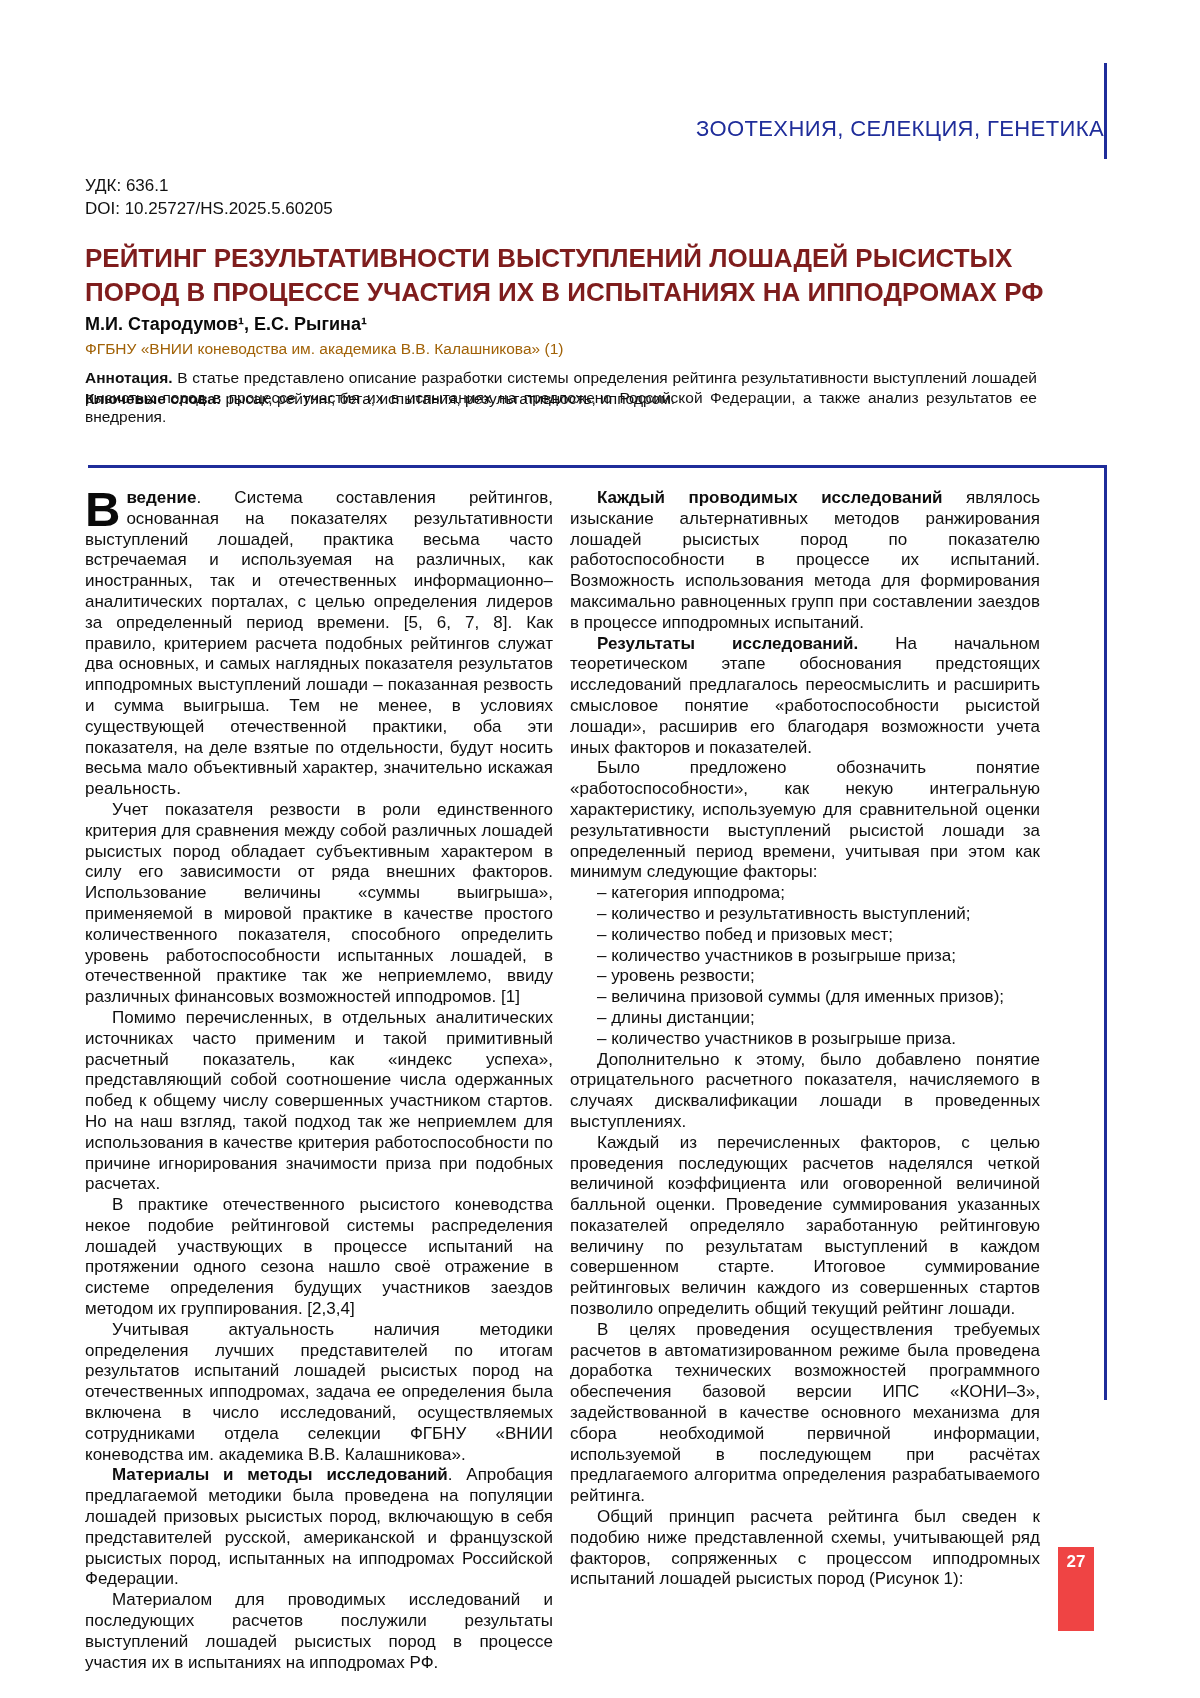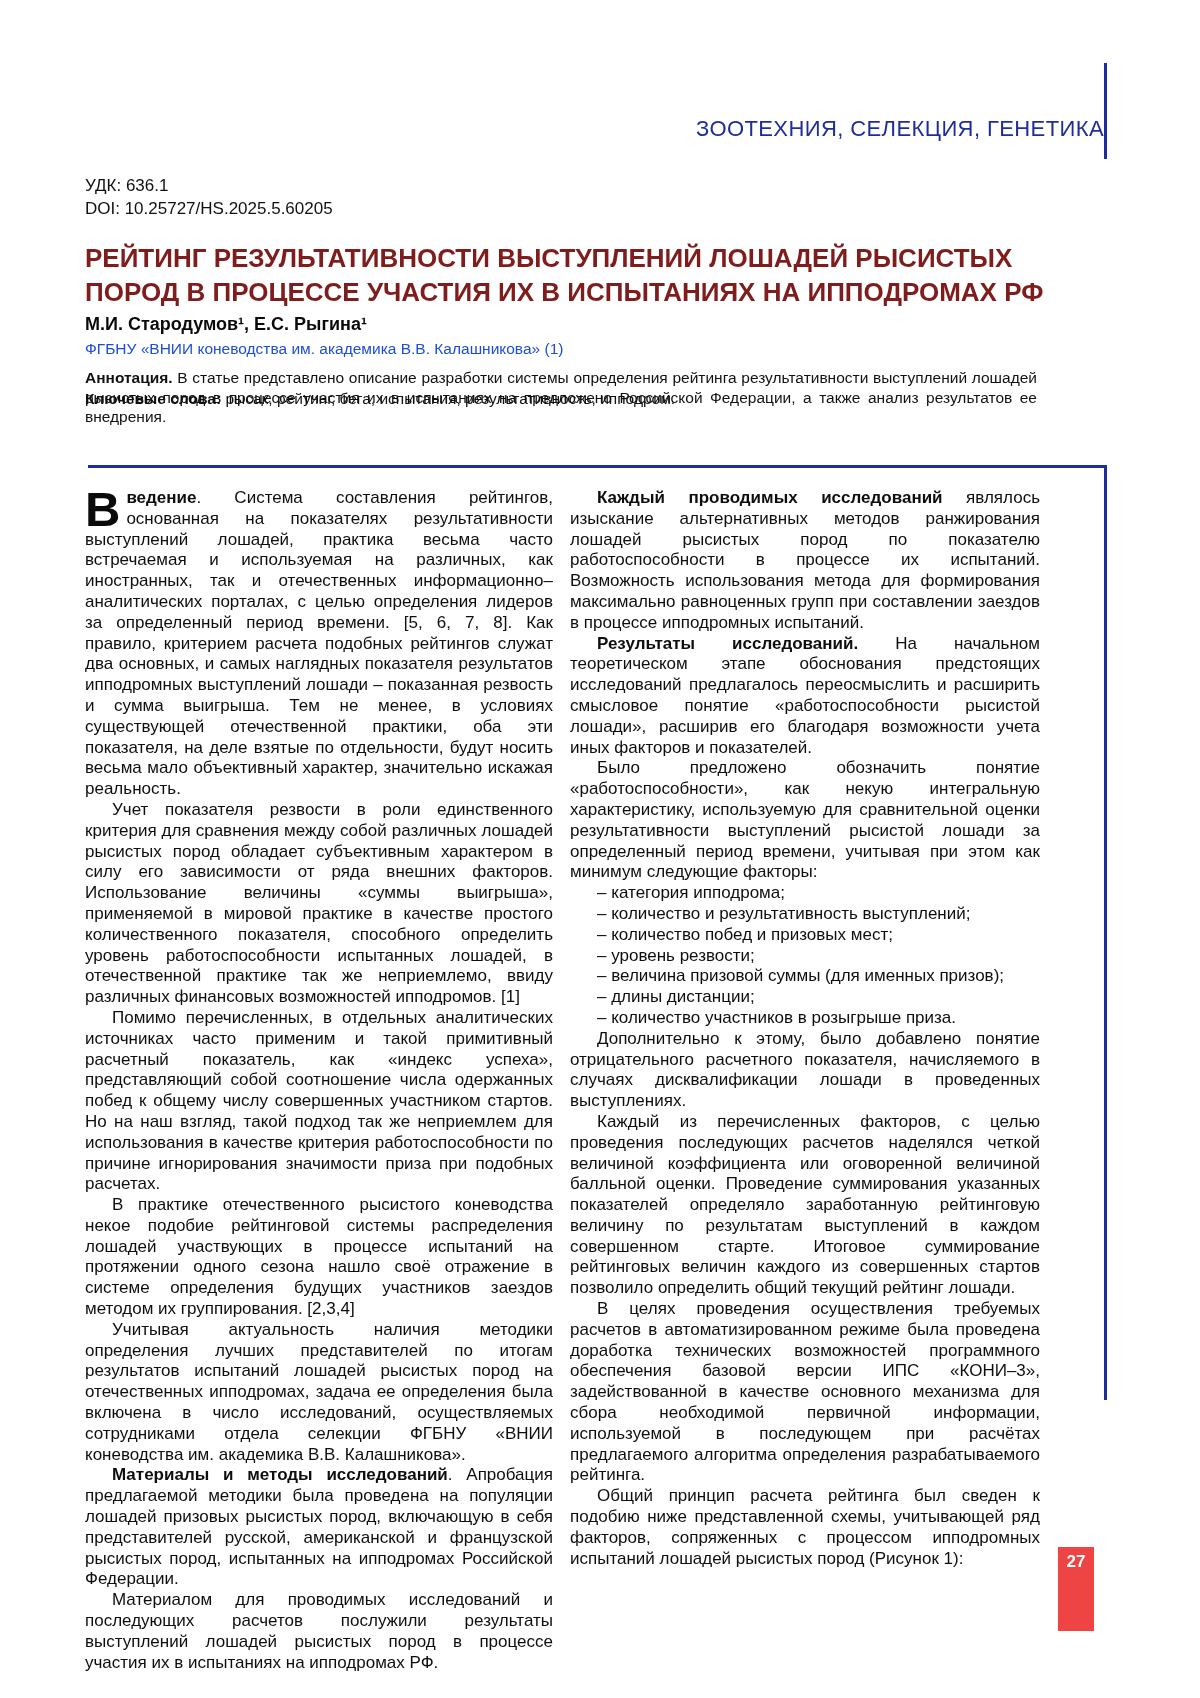--- a/index.html
+++ b/index.html
@@ -17,21 +17,21 @@
     position:absolute; left:1104px; top:63px; width:3px; height:96px; background:#1f2d9a;
   }
   
   .meta { position:absolute; left:85px; top:174px; font-size:17px; line-height:23px; color:#111; }
   
   .title {
     position:absolute; left:85px; top:241px; width:1010px; margin:0;
     font-size:26px; line-height:34px; font-weight:700; color:#7f1d1d;
   }
   .authors { position:absolute; left:85px; top:314px; font-size:18px; font-weight:700; color:#0a0a0a; }
-  .affiliation { position:absolute; left:85px; top:340px; font-size:15.5px; color:#1d4ed8; }
+  .affiliation { position:absolute; left:85px; top:340px; font-size:15.5px; color:#a16207; }
   .abstract {
     position:absolute; left:85px; top:368px; width:952px;
     font-size:15.5px; line-height:19.5px; text-align:justify; color:#111;
   }
   .keywords { position:absolute; left:85px; top:390px; width:952px; font-size:15.5px; color:#111; }
   
   .body-rule-top { position:absolute; left:88px; top:465px; width:1019px; height:3px; background:#1f2d9a; }
   .body-rule-right { position:absolute; left:1104px; top:465px; width:3px; height:935px; background:#1f2d9a; }
   
   .col {
@@ -93,20 +93,21 @@
     <p class="ind">Материалом для проводимых исследований и последующих расчетов послужили результаты выступлений лошадей рысистых пород в процессе участия их в испытаниях на ипподромах РФ.</p>
   </div>
 
   <div class="col col-right">
     <p class="ind"><b>Каждый проводимых исследований</b><span> являлось изыскание альтернативных методов ранжирования лошадей рысистых пород по показателю работоспособности в процессе их испытаний. Возможность использования метода для формирования максимально равноценных групп при составлении заездов в процессе ипподромных испытаний.</span></p>
     <p class="ind"><b>Результаты исследований.</b><span> На начальном теоретическом этапе обоснования предстоящих исследований предлагалось переосмыслить и расширить смысловое понятие «работоспособности рысистой лошади», расширив его благодаря возможности учета иных факторов и показателей.</span></p>
     <p class="ind">Было предложено обозначить понятие «работоспособности», как некую интегральную характеристику, используемую для сравнительной оценки результативности выступлений рысистой лошади за определенный период времени, учитывая при этом как минимум следующие факторы:</p>
     <p class="li">– категория ипподрома;</p>
     <p class="li">– количество и результативность выступлений;</p>
     <p class="li">– количество побед и призовых мест;</p>
+    <p class="li">– количество участников в розыгрыше приза;</p>
     <p class="li">– уровень резвости;</p>
     <p class="li">– величина призовой суммы (для именных призов);</p>
     <p class="li">– длины дистанции;</p>
     <p class="li">– количество участников в розыгрыше приза.</p>
     <p class="ind">Дополнительно к этому, было добавлено понятие отрицательного расчетного показателя, начисляемого в случаях дисквалификации лошади в проведенных выступлениях.</p>
     <p class="ind">Каждый из перечисленных факторов, с целью проведения последующих расчетов наделялся четкой величиной коэффициента или оговоренной величиной балльной оценки. Проведение суммирования указанных показателей определяло заработанную рейтинговую величину по результатам выступлений в каждом совершенном старте. Итоговое суммирование рейтинговых величин каждого из совершенных стартов позволило определить общий текущий рейтинг лошади.</p>
     <p class="ind">В целях проведения осуществления требуемых расчетов в автоматизированном режиме была проведена доработка технических возможностей программного обеспечения базовой версии ИПС «КОНИ–3», задействованной в качестве основного механизма для сбора необходимой первичной информации, используемой в последующем при расчётах предлагаемого алгоритма определения разрабатываемого рейтинга.</p>
     <p class="ind">Общий принцип расчета рейтинга был сведен к подобию ниже представленной схемы, учитывающей ряд факторов, сопряженных с процессом ипподромных испытаний лошадей рысистых пород (Рисунок 1):</p>
   </div>
 

